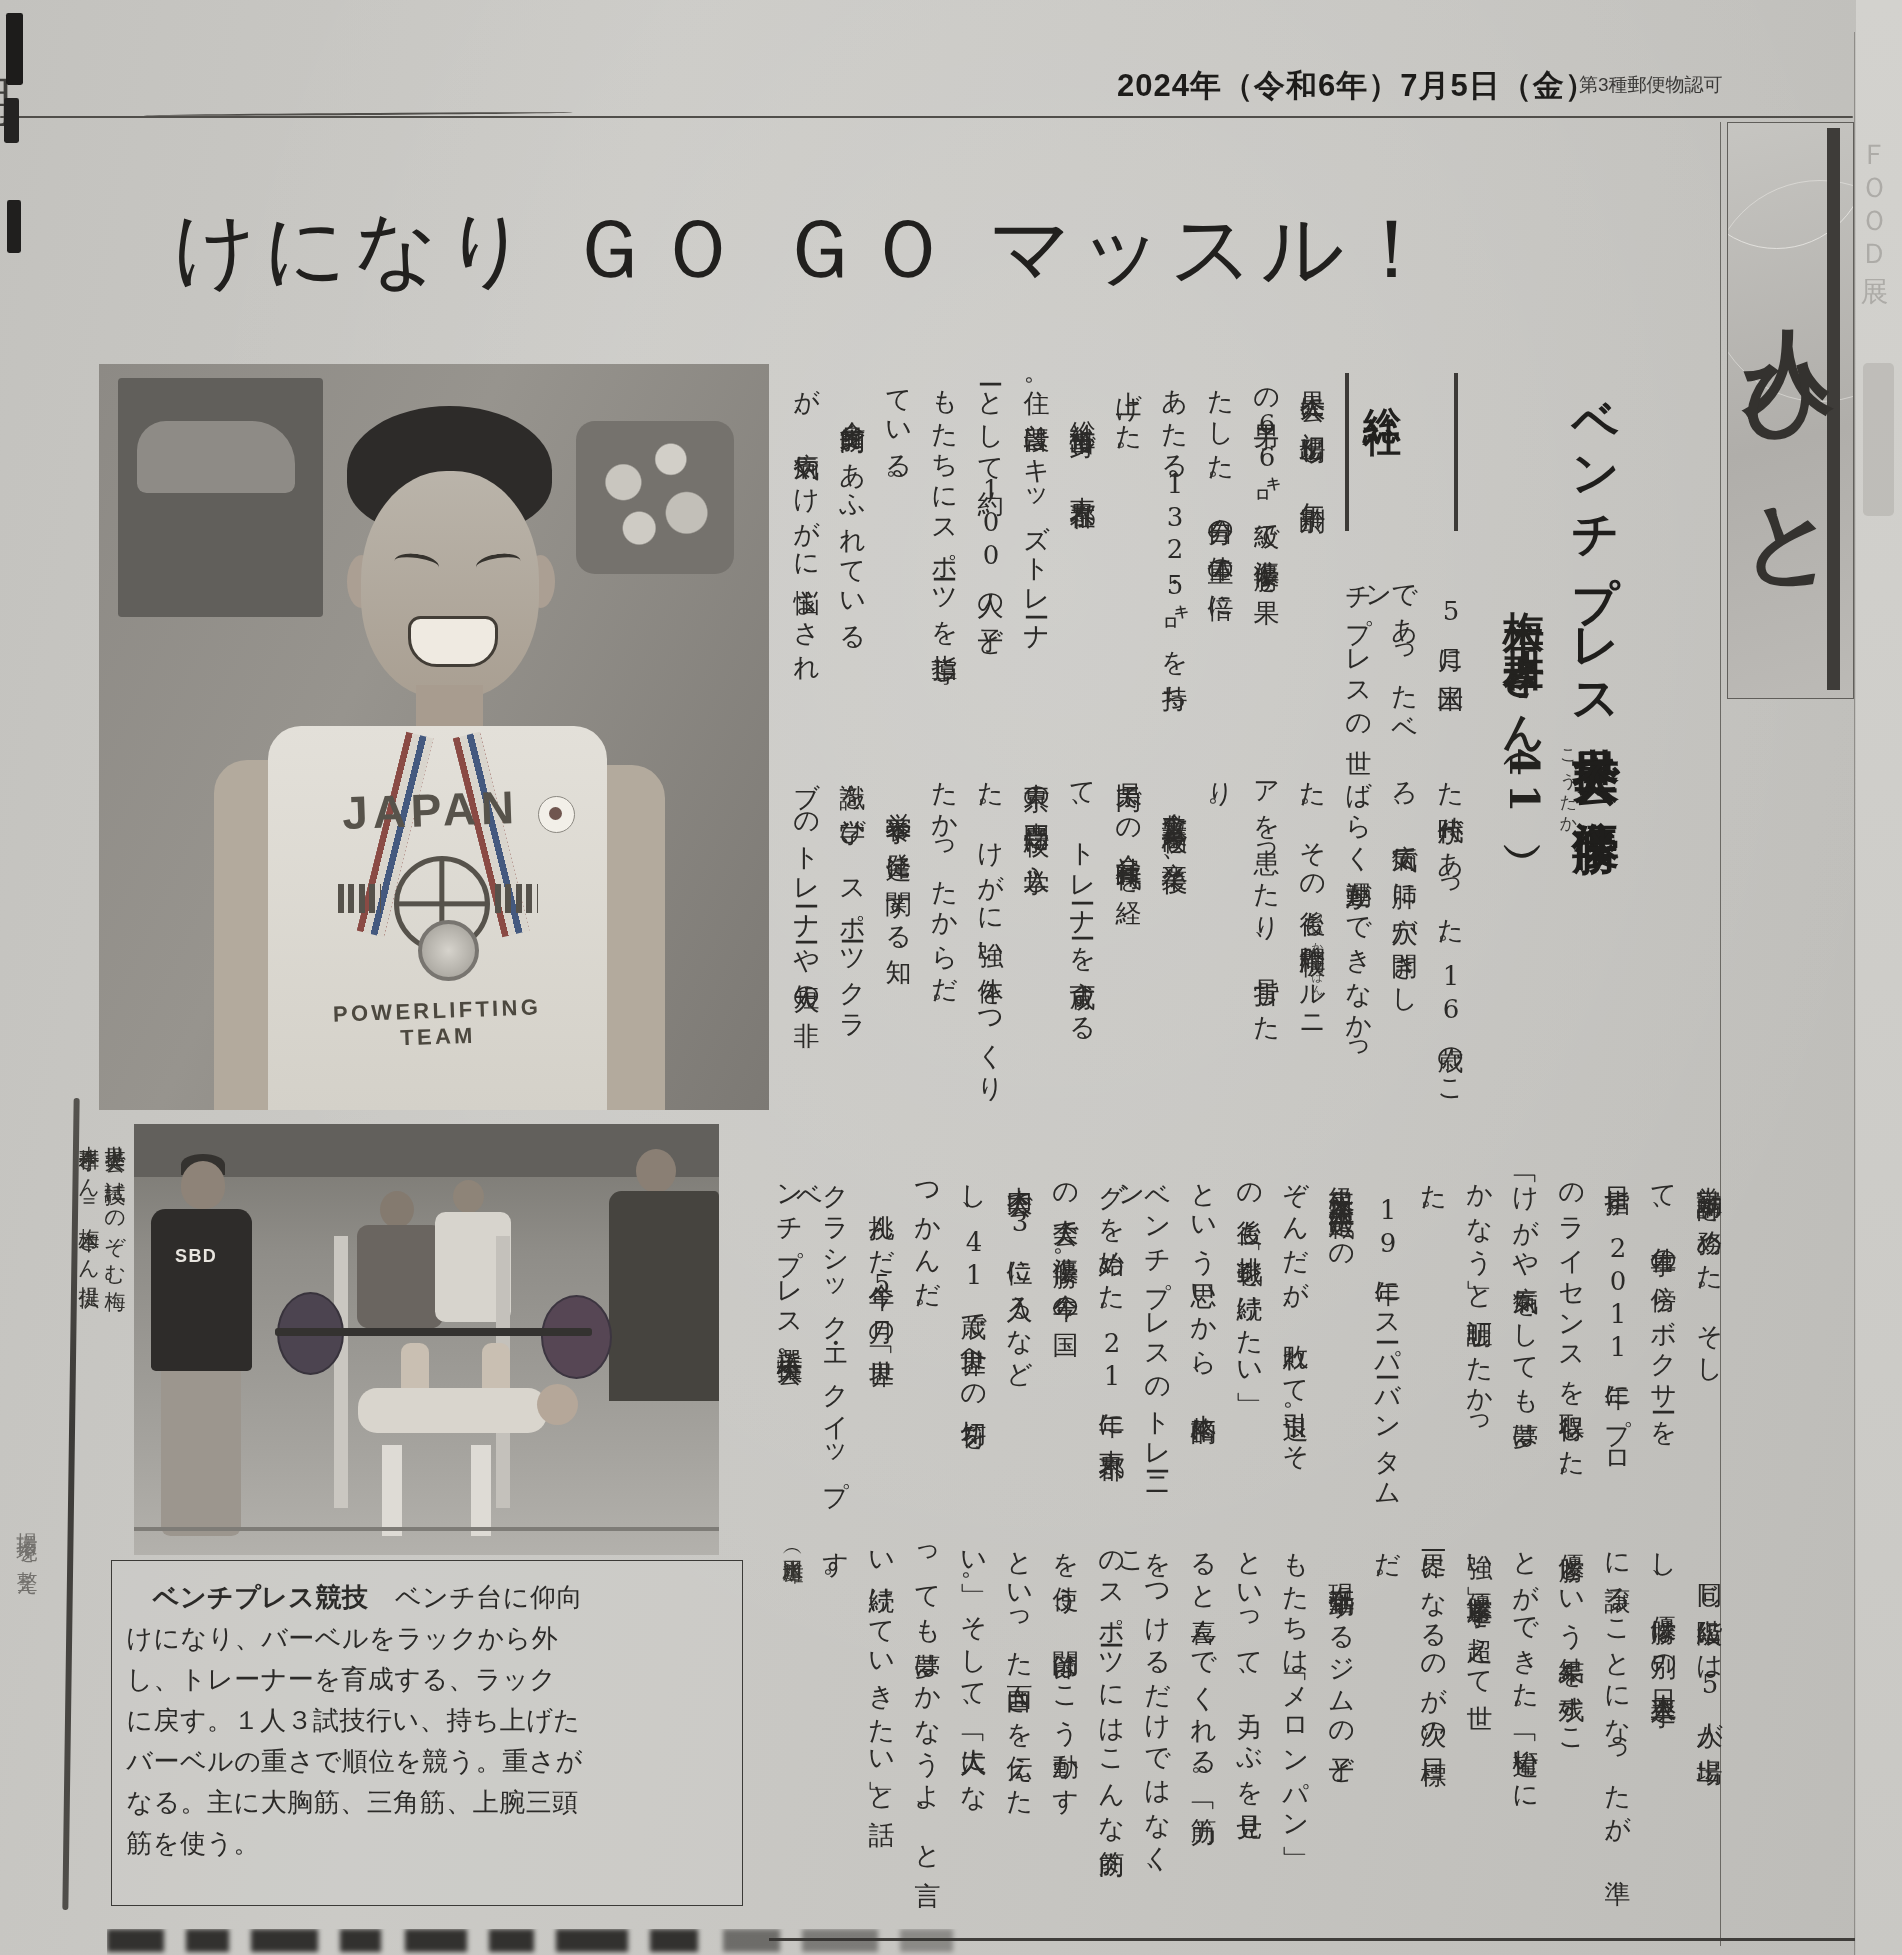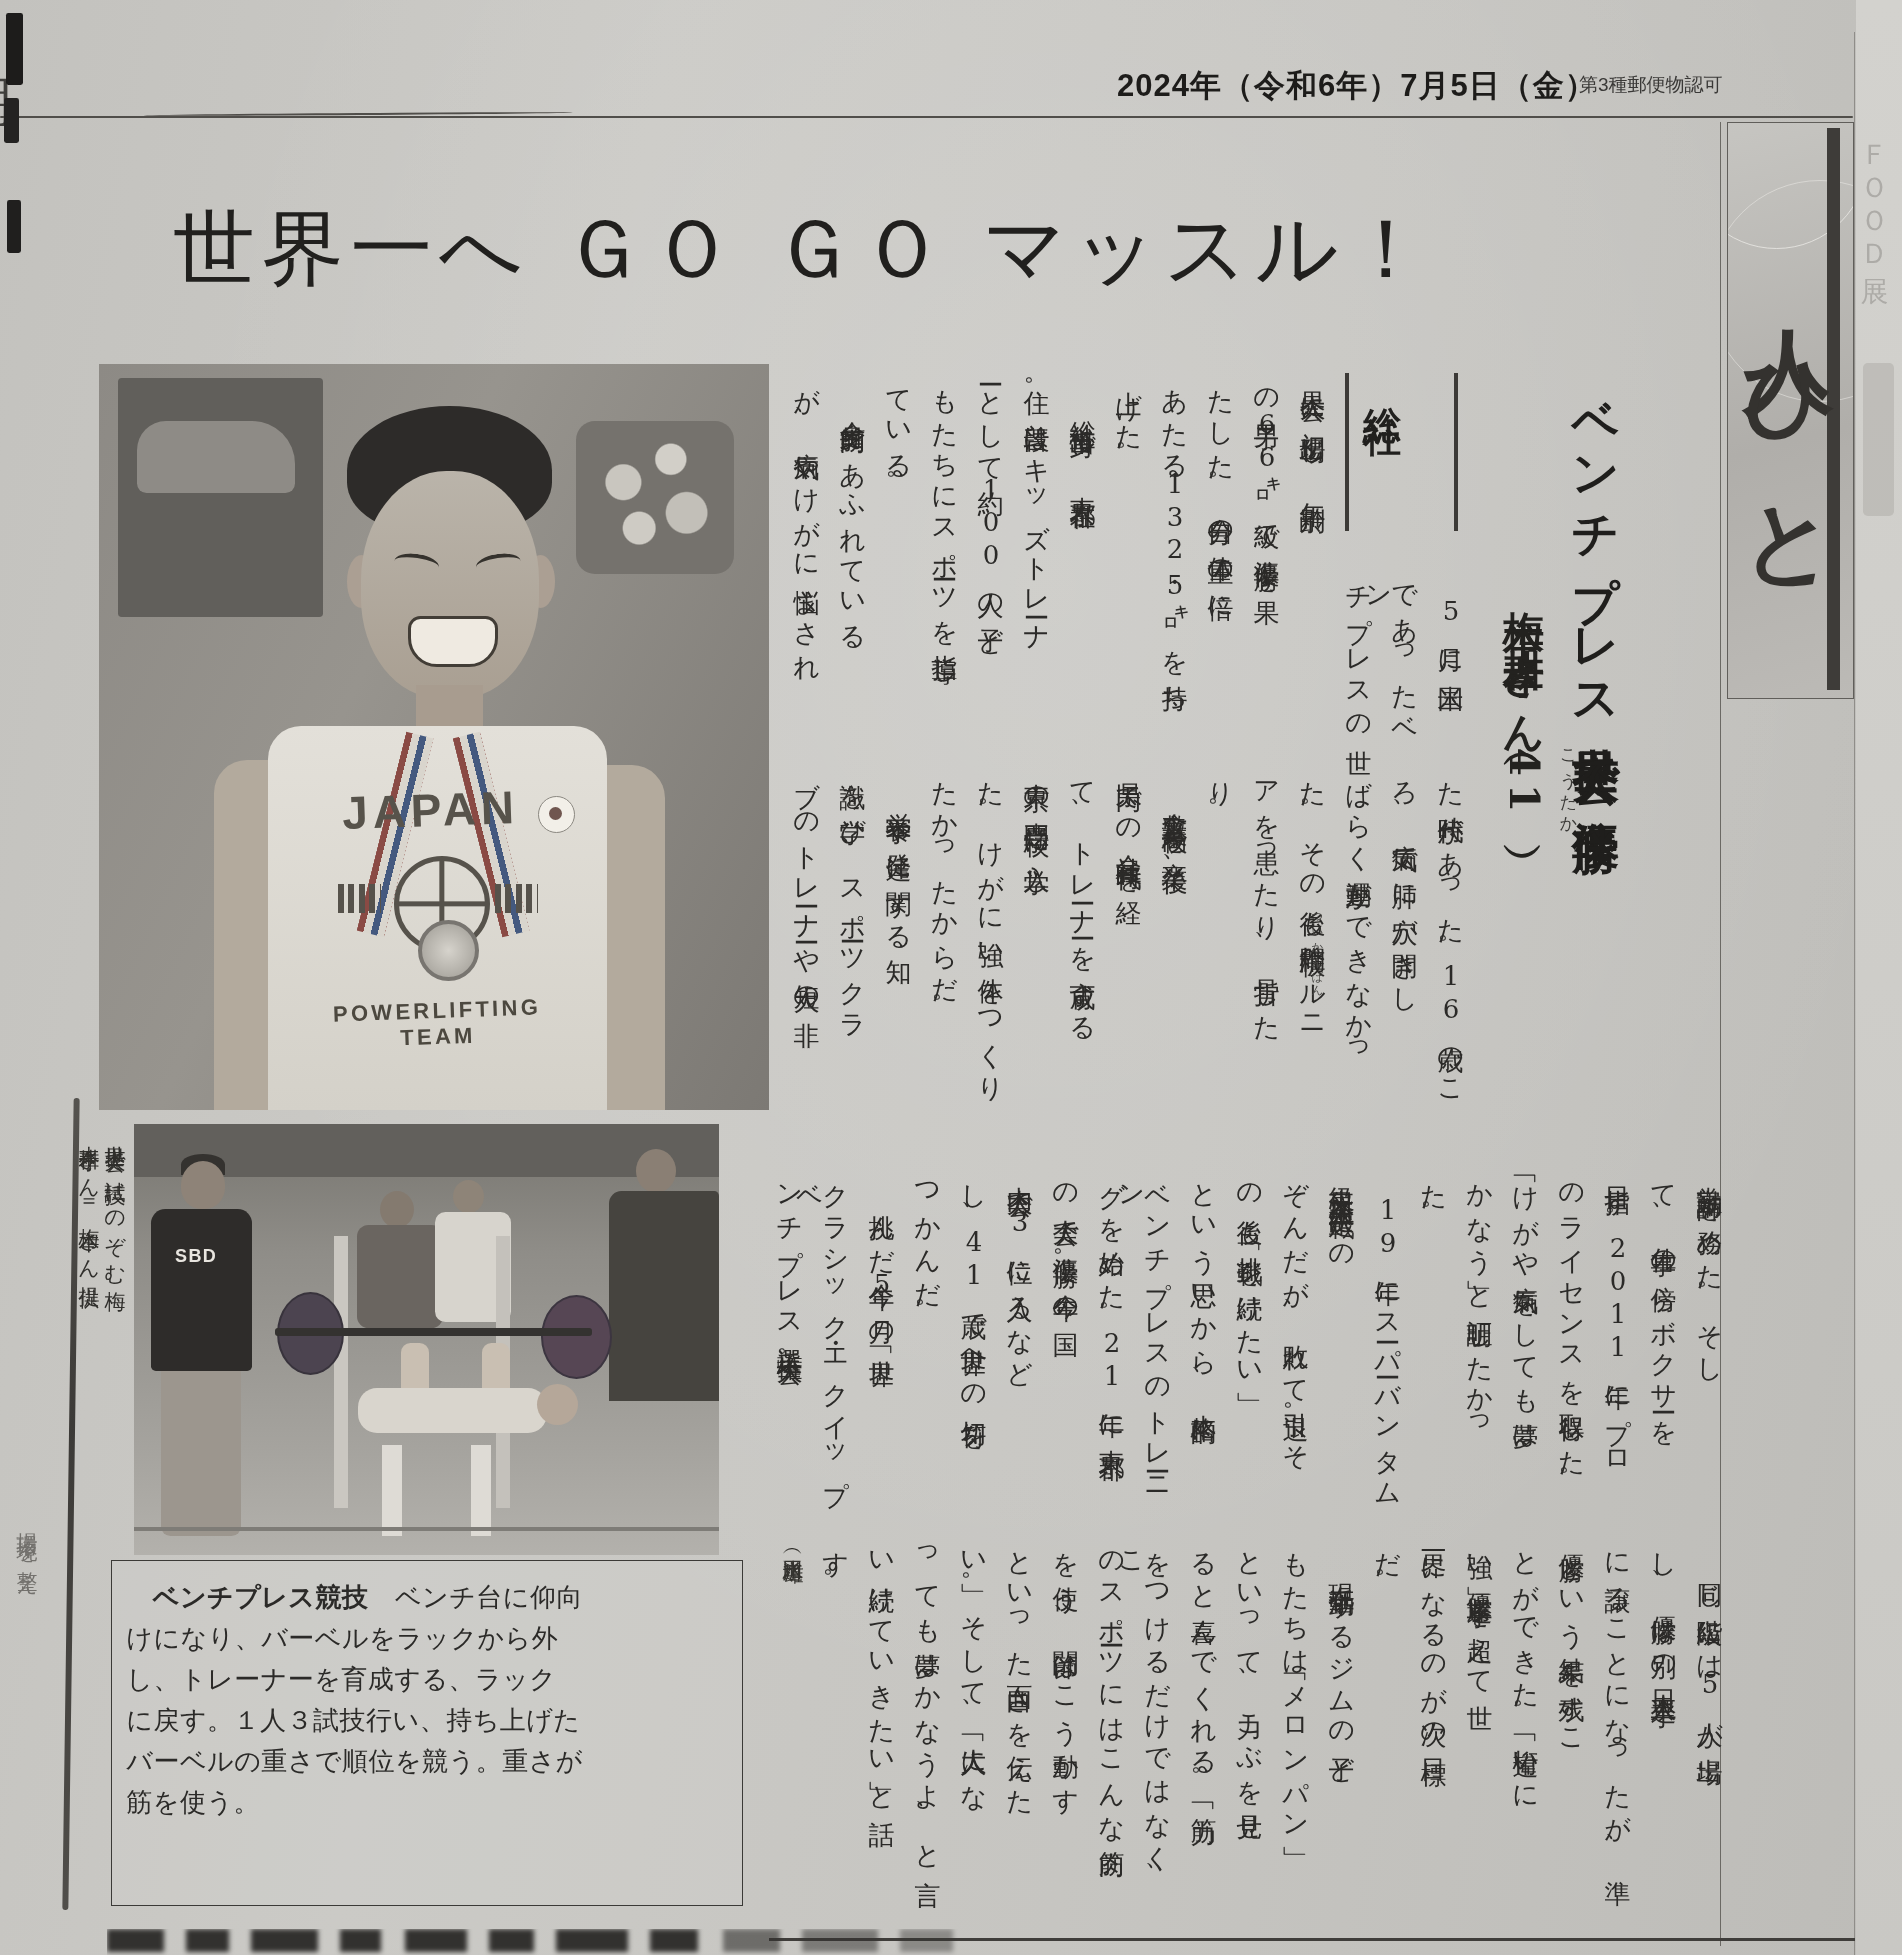--- a/index.html
+++ b/index.html
@@ -159,21 +159,21 @@
   <div class="abs ad-blob"></div>
 
   <div class="abs banner">
     <div class="arc1"></div>
     <div class="arc2"></div>
     <div class="bar"></div>
     <div class="banner-text vcol">人ひと</div>
   </div>
   <div class="abs v-rule-main"></div>
 
-  <div class="abs headline">世界一へ ＧＯ ＧＯ マッスル！</div>
+  <div class="abs headline">けになり ＧＯ ＧＯ マッスル！</div>
 
   <div class="abs art-headline vcol">ベンチプレス世界大会で準優勝</div>
   <div class="abs name-col vmix">梅本 耕孝さん（41）</div>
   <div class="abs furi-name vcol">こうたか</div>
   <div class="abs bar-v" style="left:1454px;top:373px;"></div>
   <div class="abs bar-v" style="left:1345px;top:373px;"></div>
   <div class="abs datemark-text vcol">総社</div>
 
   <div class="deck deck-a-upper">
       <div class="col">　5月に米国</div>
@@ -318,20 +318,21 @@
   <div class="abs cap-col vcol" style="left:104px;top:1129px;">世界大会で試技にのぞむ梅</div>
   <div class="abs cap-col vcol" style="left:78px;top:1129px;">本耕孝さん＝梅本さん提供</div>
 
   <div class="abs infobox">
     <p><span class="box-lead">　ベンチプレス競技</span><span>　ベンチ台に仰向</span></p>
     <div>
         <p>けになり、バーベルをラックから外</p>
         <p>し、トレーナーを育成する、ラック</p>
         <p>に戻す。１人３試技行い、持ち上げた</p>
         <p>バーベルの重さで順位を競う。重さが</p>
+        <p>なる。主に大胸筋、三角筋、上腕三頭</p>
         <p>筋を使う。</p>
       </div>
   </div>
 
   <div class="abs fold-line"></div>
   <div class="abs frag-black1"></div>
   <div class="abs frag-black2"></div>
   <div class="abs frag-black3"></div>
   <div class="abs left-partial vcol">場環境を整え</div>
   <div class="abs bottom-rule"></div>

